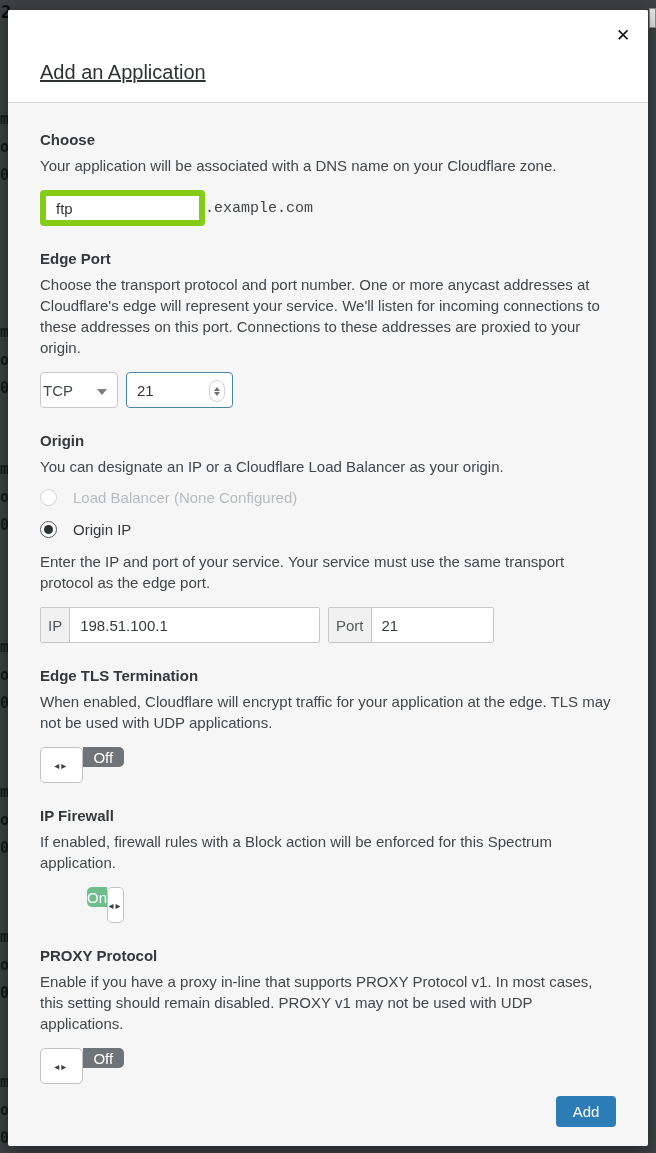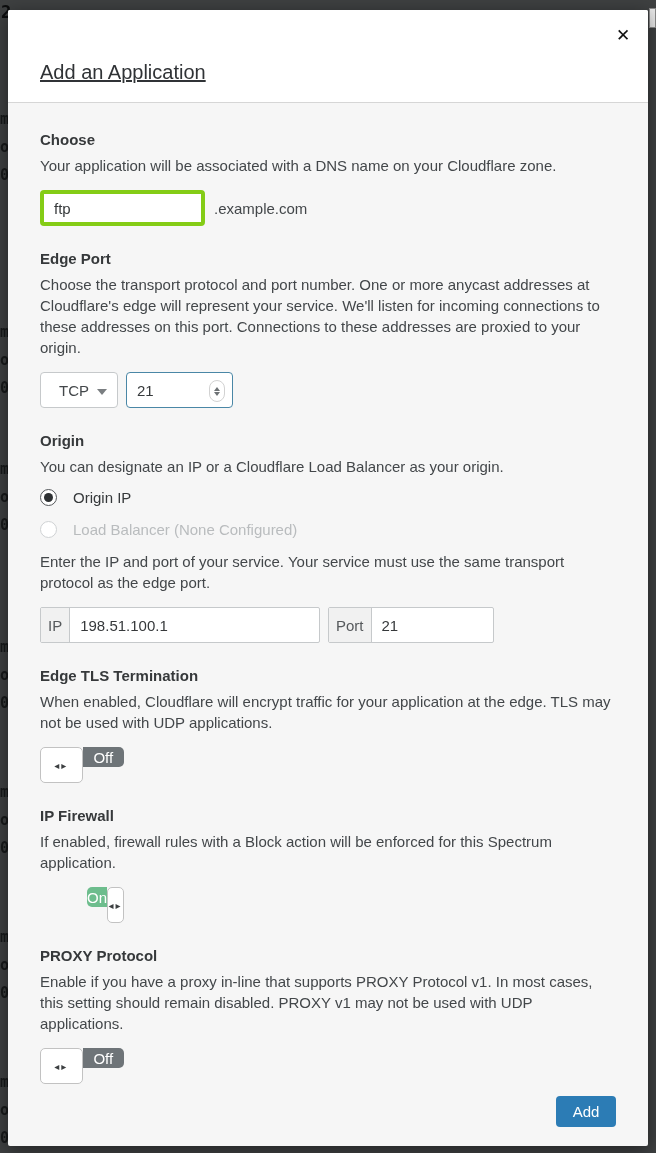--- a/index.html
+++ b/index.html
@@ -83,36 +83,36 @@
     margin-top: 6px;
     line-height: 21px;
     max-width: 580px;
   }
   
   .field-row { margin-top: 14px; display: flex; align-items: center; }
   input, select { font-family: "Liberation Sans", sans-serif; font-size: 15px; color: #36393b; }
   .text-input {
     height: 36px;
     background: #fff;
-    border: 4px solid #84cc16;
+    border: 6px solid #84cc16;
     border-radius: 4px;
     padding: 0 10px;
     outline: none;
   }
   .domain-input { width: 165px; }
-  .suffix-text { margin-left: 9px; color: #43474a; }
+  .suffix-text { color: #43474a; font-family: Liberation Mono, monospace; }
   
   .select-wrap {
     position: relative;
     width: 78px; height: 36px;
     background: #fff;
     border: 1px solid #c6c9cb;
     border-radius: 4px;
     display: flex; align-items: center;
-    padding: 0 18px;
+    padding: 0 2px;
     cursor: pointer;
   }
   .select-caret {
     position: absolute; right: 10px; top: 16px;
     width: 0; height: 0;
     border-left: 5px solid transparent;
     border-right: 5px solid transparent;
     border-top: 6px solid #7a7e81;
   }
   
@@ -300,27 +300,27 @@
               <span class="spin-down"></span>
           </span>
         </div>
       </div>
     </div>
 
     <div class="section">
       <h3 class="sec-heading">Origin</h3>
       <p class="sec-desc">You can designate an IP or a Cloudflare Load Balancer as your origin.</p>
 
+      <div class="radio-row disabled">
+        <span class="radio-circle disabled"></span>
+        <span class="radio-label disabled">Load Balancer (None Configured)</span>
+      </div>
       <div class="radio-row">
         <span class="radio-circle checked"></span>
         <span class="radio-label">Origin IP</span>
-      </div>
-      <div class="radio-row disabled">
-        <span class="radio-circle disabled"></span>
-        <span class="radio-label disabled">Load Balancer (None Configured)</span>
       </div>
 
       <p class="sec-desc" style="margin-top:10px;">Enter the IP and port of your service. Your service must use the same transport protocol as the edge port.</p>
 
       <div class="field-row">
         <div class="prefix-group ip-group">
           <span class="prefix-label">IP</span>
           <input class="prefix-input" value="198.51.100.1" style="">
         </div>
         <div class="prefix-group port-group">

